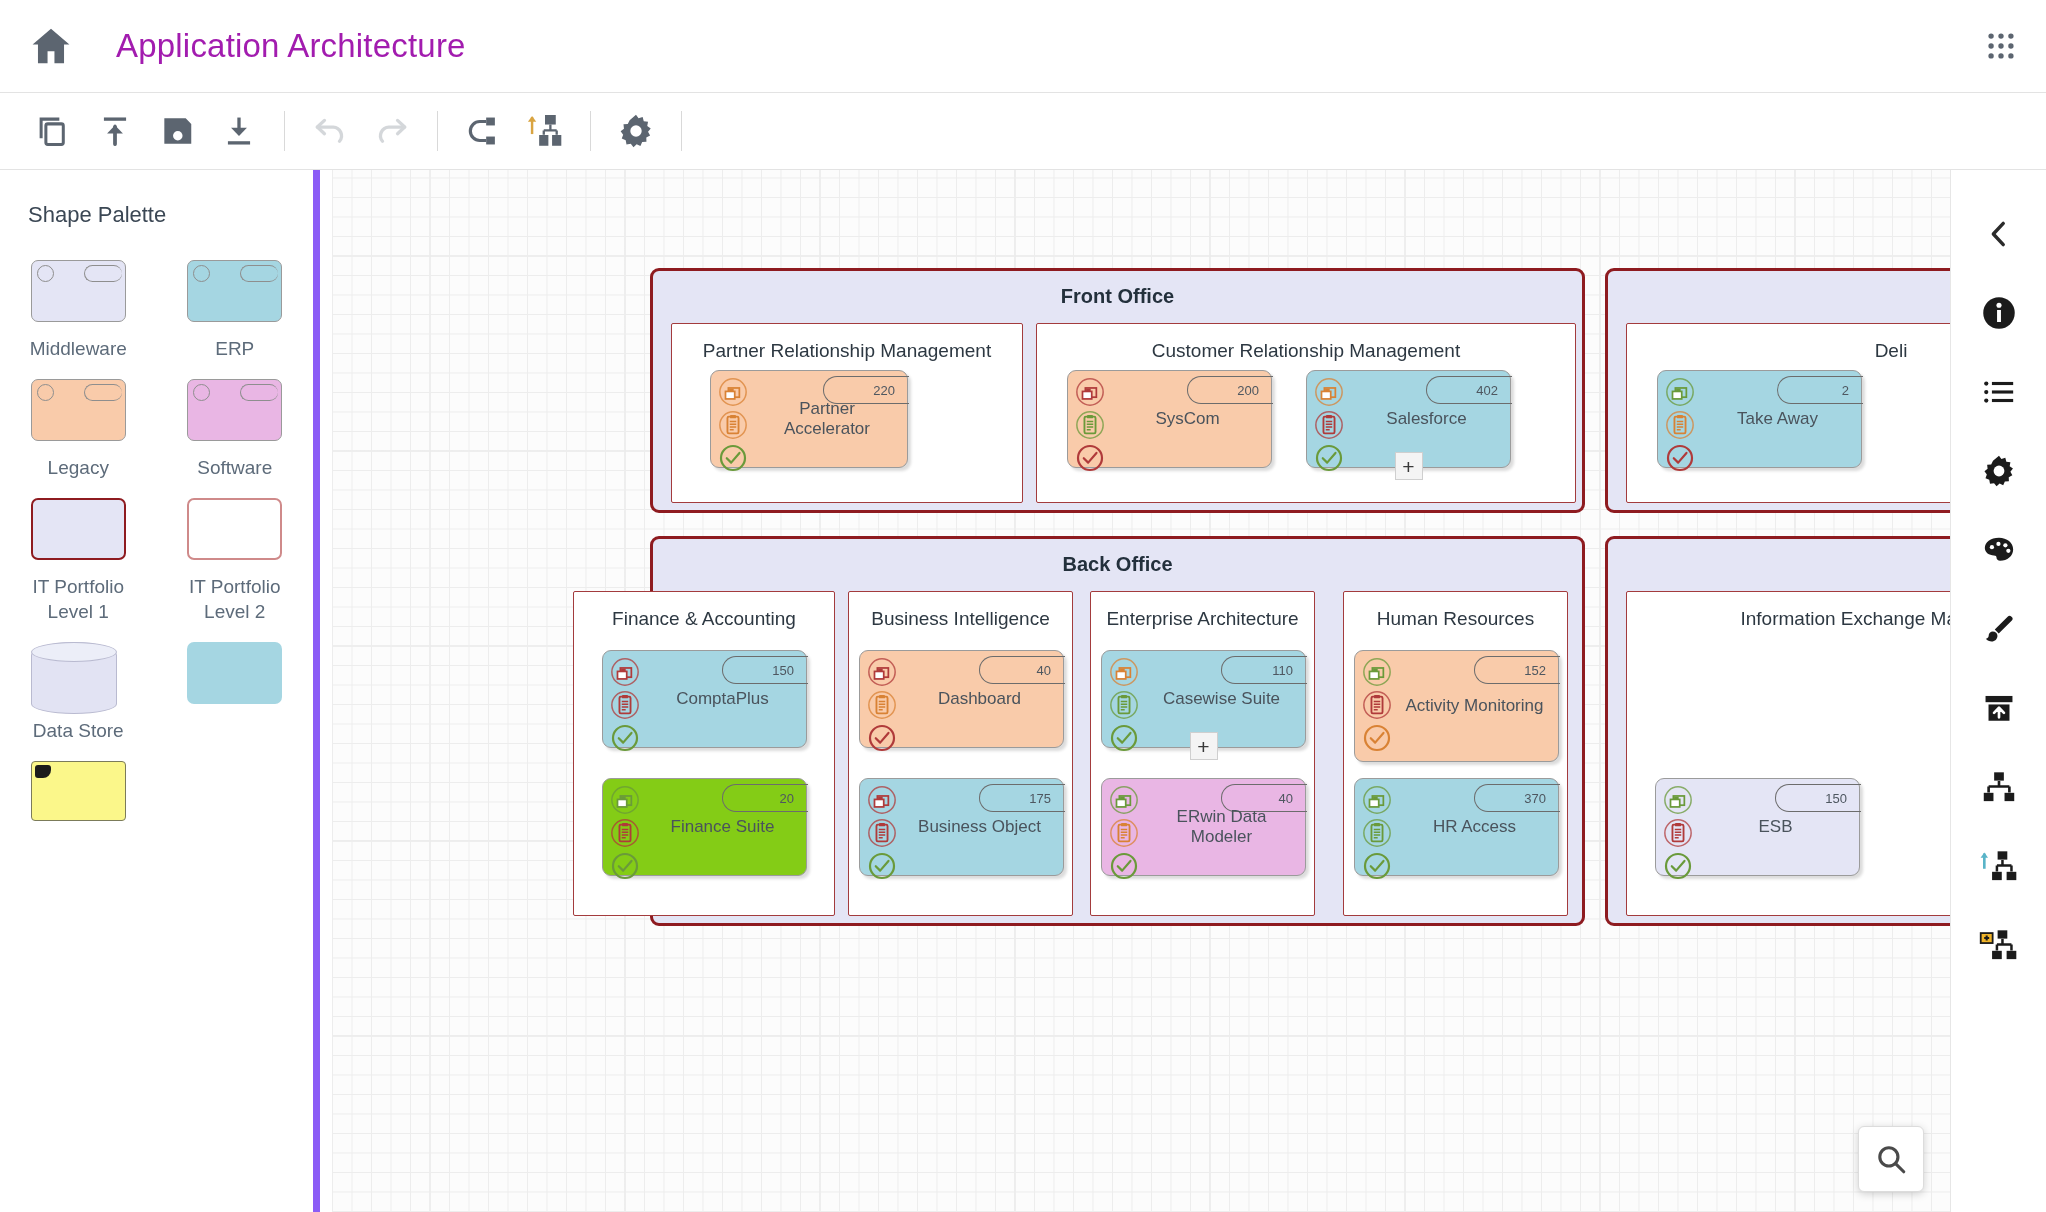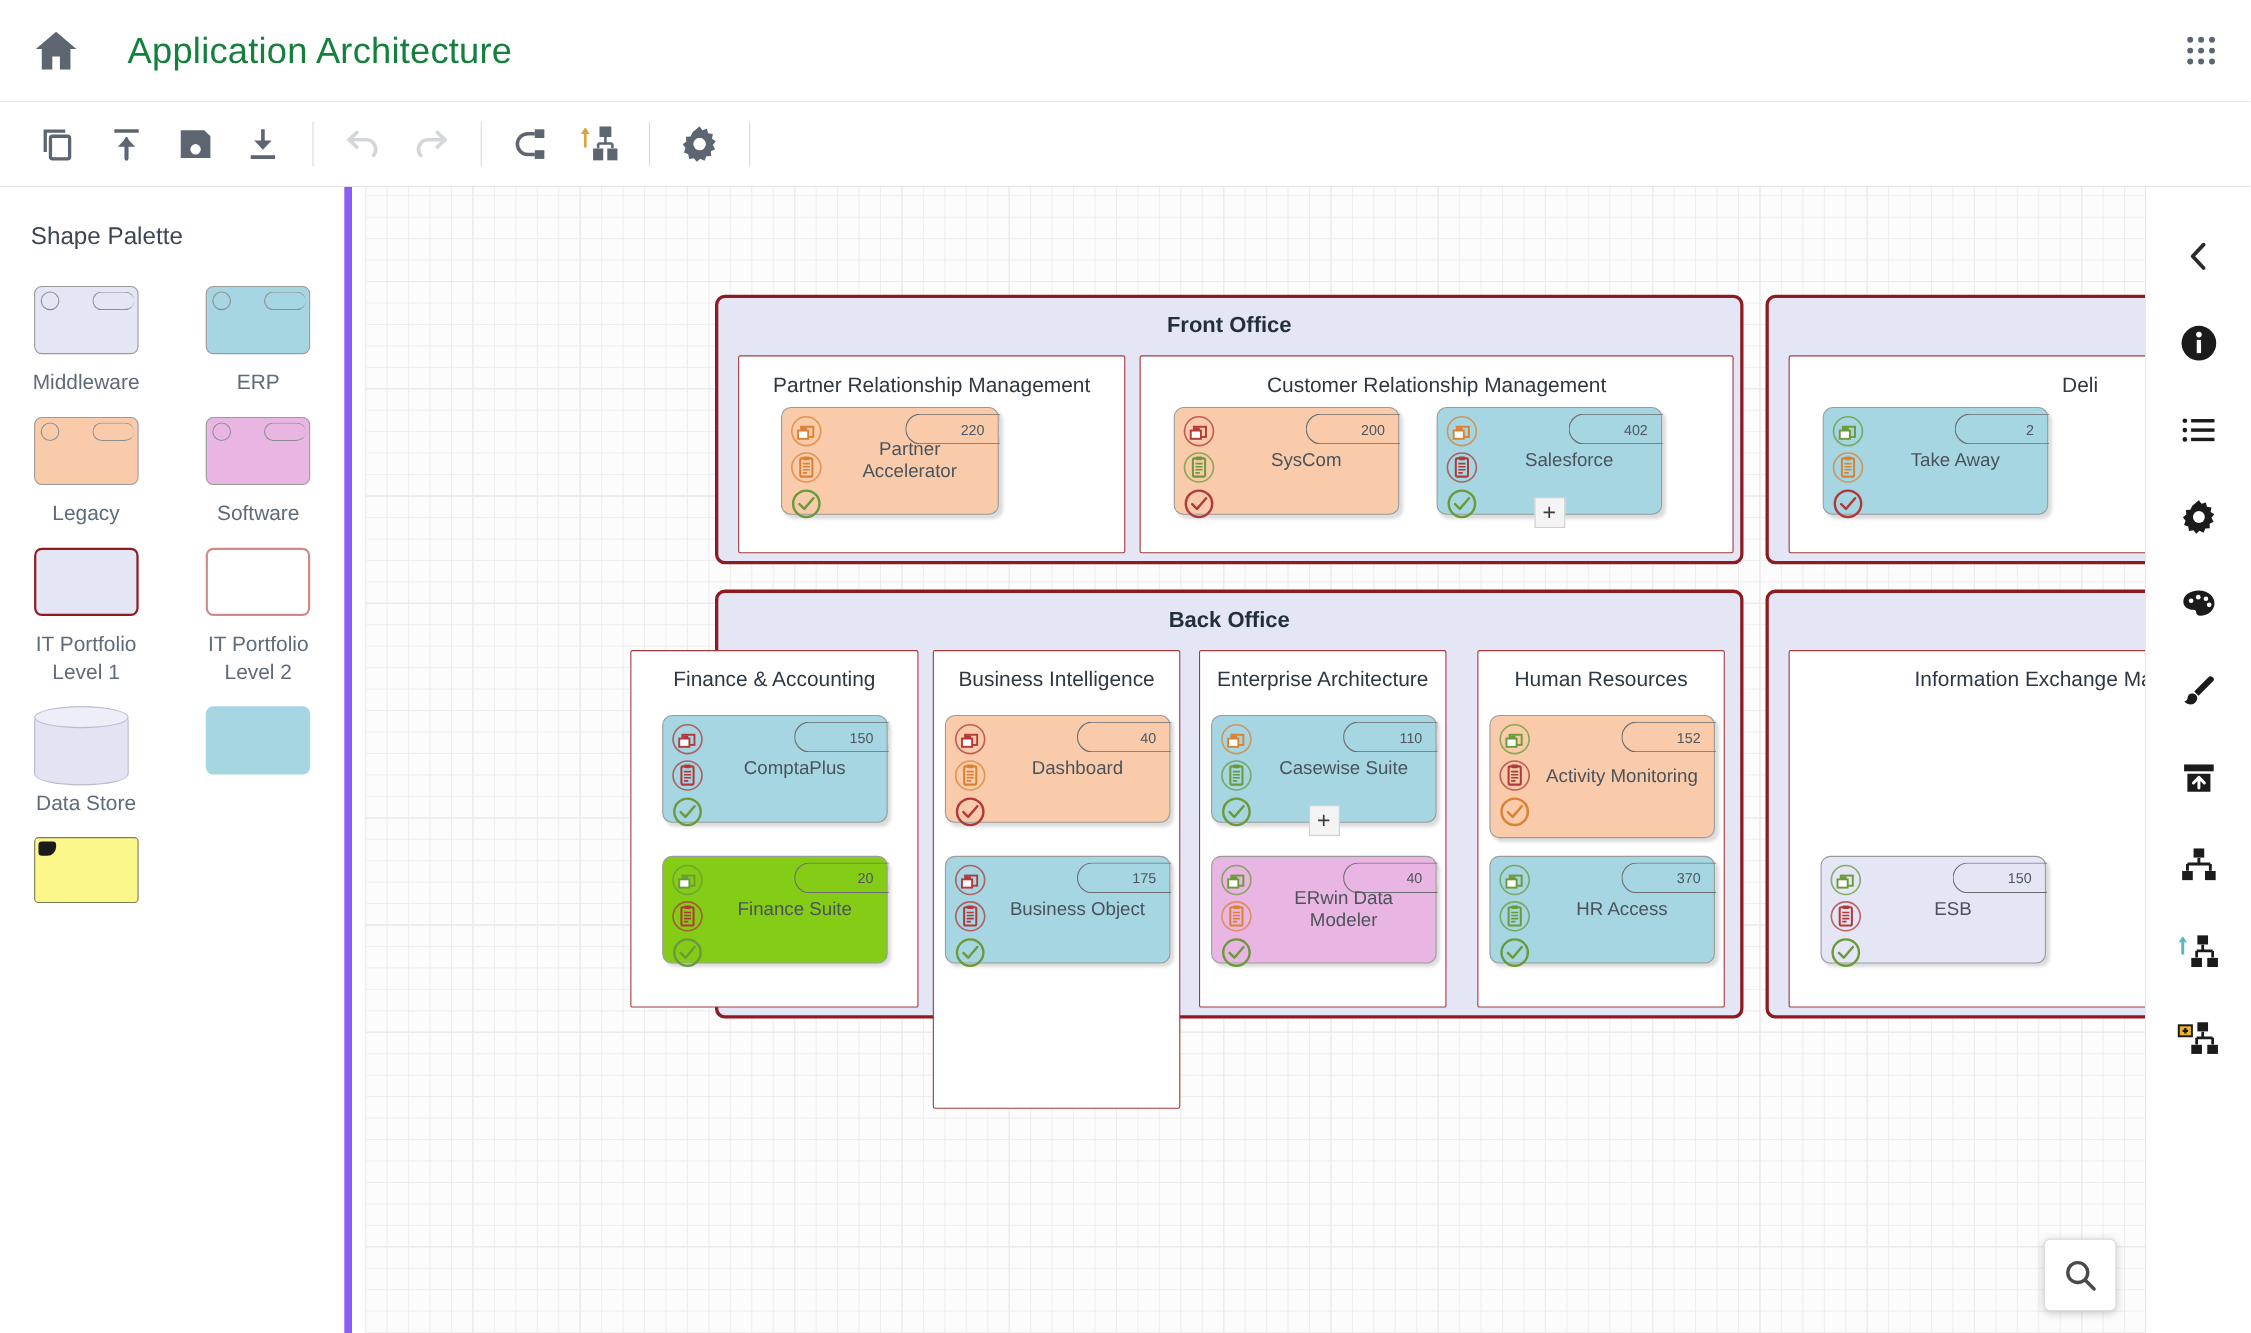--- a/index.html
+++ b/index.html
@@ -16,21 +16,21 @@
     display: flex;
     align-items: center;
     padding-left: 28px;
     padding-right: 28px;
     border-bottom: 1px solid #e3e3e3;
     background: #fff;
   }
   #home-icon { width: 46px; height: 46px; flex: 0 0 auto; }
   #page-title {
     font-size: 33px;
-    color: #15803d;
+    color: #a21caf;
     margin-left: 42px;
     font-weight: 400;
     letter-spacing: .2px;
   }
   #grid-menu-icon { margin-left: auto; width: 34px; height: 34px; }
 
   
   #toolbar {
     height: 77px;
     display: flex;
@@ -597,21 +597,21 @@
   </svg>
                 <svg class="ni" viewBox="0 0 26 26">
     <circle cx="13" cy="13" r="10.4" fill="none" stroke="#6a9a3a" stroke-width="1.9"></circle>
     <path d="M7.6 13.2 L11.4 17 L18.6 8.6" fill="none" stroke="#6a9a3a" stroke-width="1.9" stroke-linecap="round" stroke-linejoin="round"></path>
   </svg>
               </div>
               <div class="node-badge">20</div>
               <div class="node-label">Finance Suite</div>
             </div>
           </div>
-          <div class="subbox" style="left: 195px; top: 52px; width: 225px; height: 417px;">
+          <div class="subbox" style="left: 195px; top: 52px; width: 225px; height: 325px;">
             <div class="subbox-title">Business Intelligence</div>
             <div class="node" style="left: 10px; top: 58px; width: 205px; height: 98px; background: rgb(249, 203, 170);">
               <div class="node-icons">
                 <svg class="ni" viewBox="0 0 26 26">
     <circle cx="13" cy="13" r="11.4" fill="none" stroke="#b03a3a" stroke-width="1.3" opacity=".75"></circle>
     <rect x="9" y="9.5" width="9.5" height="8" fill="none" stroke="#b03a3a" stroke-width="1.5"></rect>
     <rect x="9.6" y="10.1" width="4" height="3" fill="#b03a3a"></rect>
     <rect x="6.5" y="12.5" width="8" height="6.5" fill="#fff" stroke="#b03a3a" stroke-width="1.5"></rect>
   </svg>
                 <svg class="ni" viewBox="0 0 26 26">

